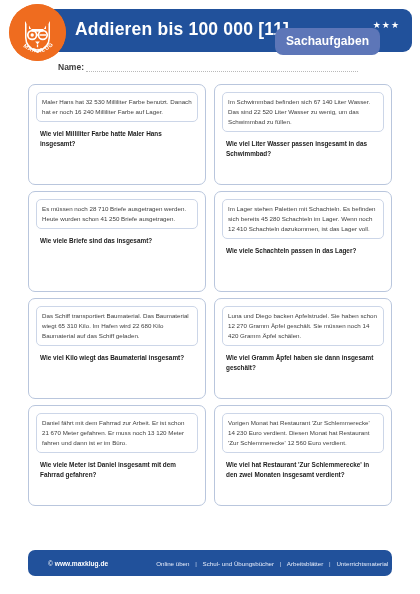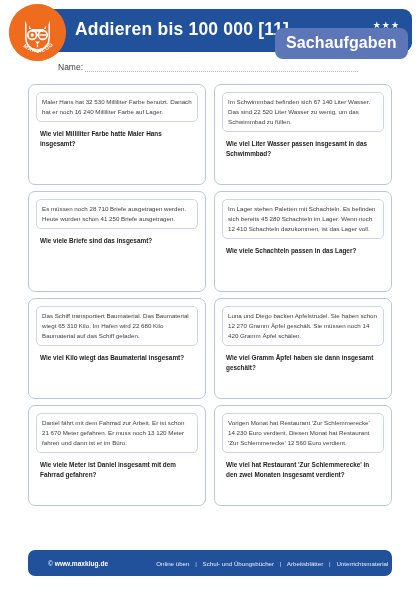--- a/index.html
+++ b/index.html
@@ -57,21 +57,21 @@
     letter-spacing: 1px;
     color: #ffffff;
     line-height: 1;
   }
   .badge {
     position: absolute;
     left: 275px;
     top: 28px;
     background: #5d76b8;
     color: #ffffff;
-    font-size: 16px;
+    font-size: 12px;
     font-weight: bold;
     padding: 6px 11px 7px 11px;
     border-radius: 8px;
     white-space: nowrap;
     letter-spacing: 0.1px;
   }
 
   
   .logo {
     position: absolute;
@@ -89,21 +89,21 @@
   .name-row {
     position: absolute;
     left: 58px;
     top: 62px;
     width: 300px;
     display: flex;
     align-items: flex-end;
   }
   .name-label {
     font-size: 8.5px;
-    font-weight: normal;
+    font-weight: bold;
     color: #3b3b3b;
     white-space: nowrap;
     padding-right: 2px;
   }
   .name-line {
     flex: 1;
     border-bottom: 1px dotted #b9b9b9;
     height: 9px;
   }
 

